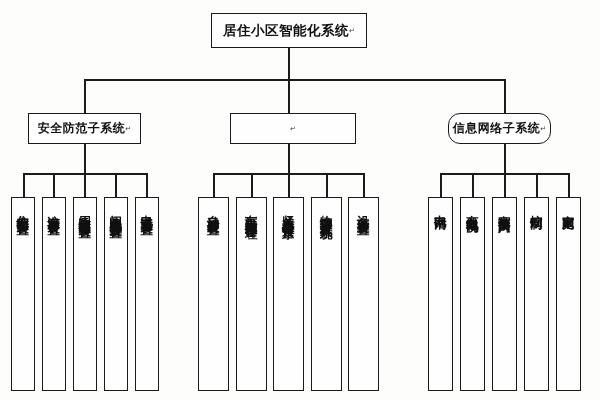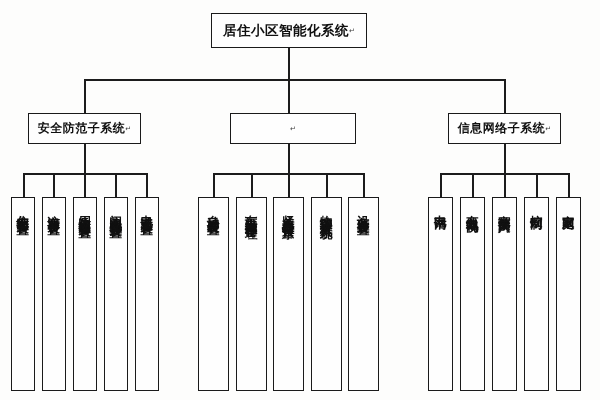--- a/index.html
+++ b/index.html
@@ -37,21 +37,21 @@
 
   
   .root{left:211px;top:13px;width:156px;height:35px;}
   .root .lbl{font-size:13.5px;}
 
   
   .l2{height:31px;}
   .l2 .lbl{font-size:12px;}
   .l2a{left:28px;top:113px;width:113px;}
   .l2b{left:230px;top:113px;width:126px;}
-  .l2c{left:448px;top:113px;width:113px;}
+  .l2c{left:448px;top:113px;width:103px;border-radius:12px;}
 
   
   .leaf{
     top:197px;height:194px;
     align-items:flex-start;
     padding-top:7px;
   }
   .leaf .lbl{
     writing-mode:vertical-rl;
     text-orientation:upright;

